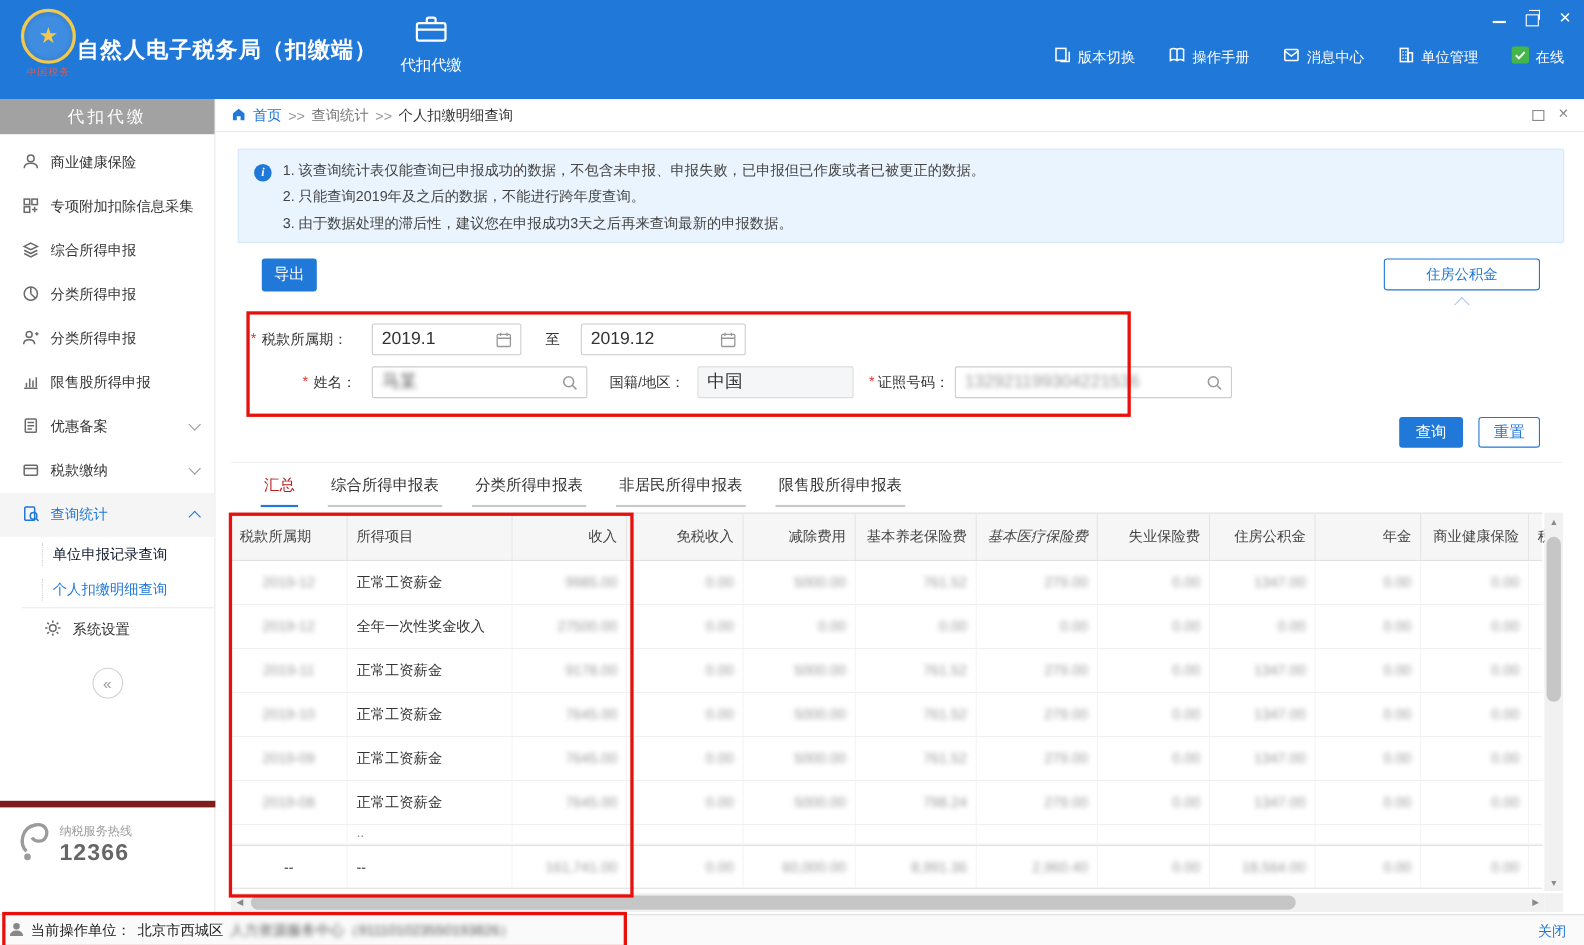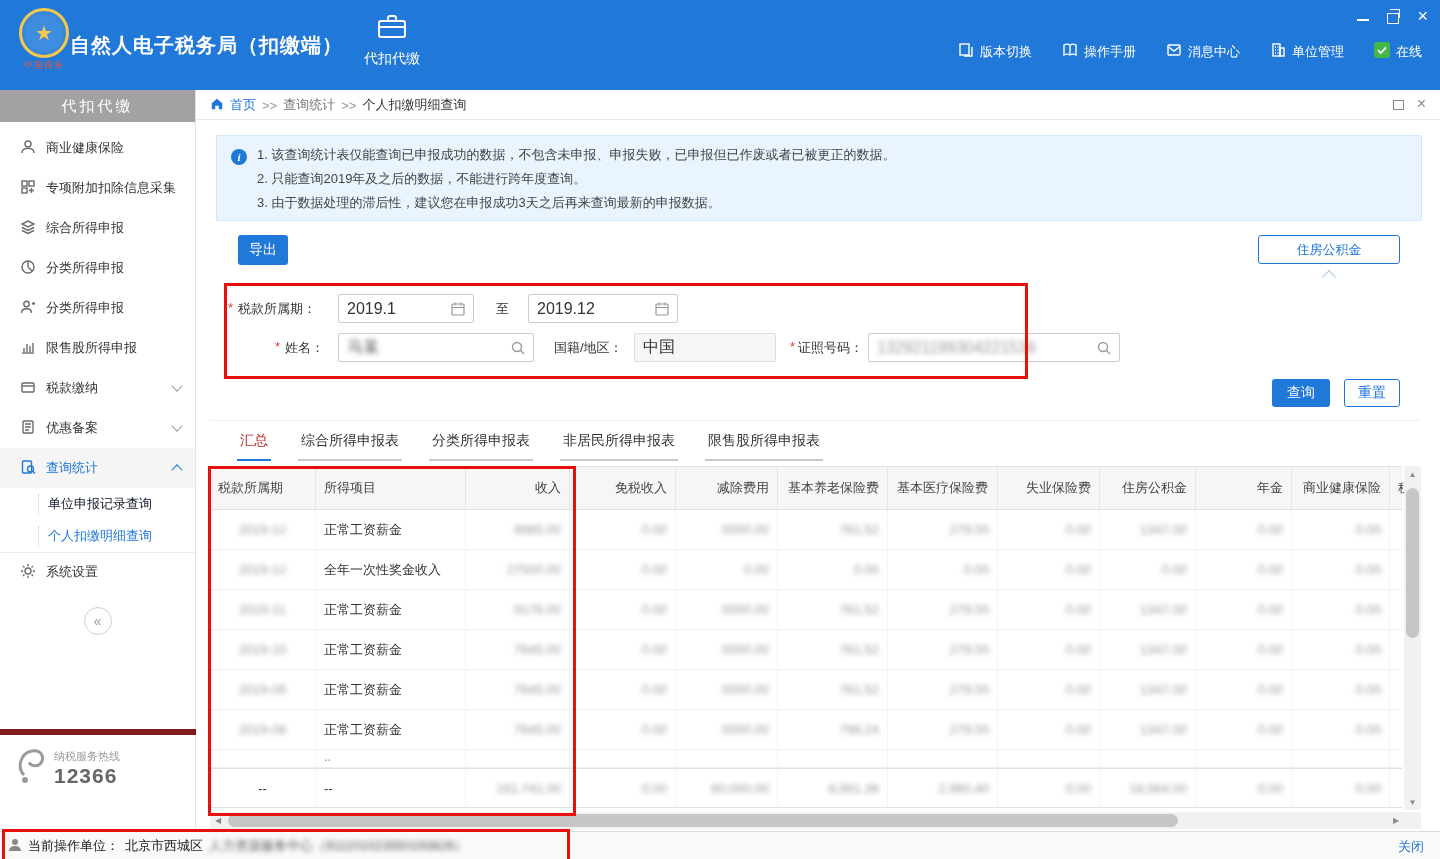--- a/index.html
+++ b/index.html
@@ -35,21 +35,21 @@
   #sidebar-menu{margin-top:6px;}
   .s-item{height:40px;display:flex;align-items:center;padding:0 14px 0 20px;gap:10px;
     font-size:13px;color:#333;cursor:pointer;box-sizing:border-box;}
   .s-item.active{background:#f5f5f5;color:#2078d8;}
   .s-item .s-label{flex:1;white-space:nowrap;overflow:hidden;}
   .s-sub{position:relative;height:32px;display:flex;align-items:center;padding-left:48px;
     font-size:13px;color:#0f172a;cursor:pointer;}
   .s-sub::before{content:'';position:absolute;left:38px;top:6px;bottom:6px;border-left:1px dotted #d0d0d0;}
   .s-sub.active{color:#2078d8;}
   .s-settings{border-top:1px solid #ececec;height:38px;display:flex;align-items:center;
-    padding-left:20px;gap:10px;font-size:13px;color:#333;cursor:pointer;}
+    padding-left:20px;gap:10px;font-size:13px;color:#333;cursor:pointer;margin-left:20px;}
   .chev{display:inline-block;width:7px;height:7px;border-right:1.5px solid #9a9a9a;border-bottom:1.5px solid #9a9a9a;}
   .chev.down{transform:rotate(45deg);margin-top:-4px;}
   .chev.up{transform:rotate(-135deg);border-color:#2078d8;margin-top:4px;}
   #collapse-btn{width:26px;height:26px;border:1px solid #d0d0d0;border-radius:50%;margin:16px auto 0;
     display:flex;align-items:center;justify-content:center;color:#999;font-size:14px;cursor:pointer;}
   #hotline{position:absolute;left:0;bottom:28px;width:196px;border-top:6px solid #7f1d1d;
     padding:10px 0 14px 14px;box-sizing:border-box;display:flex;align-items:center;gap:8px;}
   .hotline-text .hl-label{font-size:11px;color:#9b9b9b;}
   .hotline-text .hl-number{font-size:21px;font-weight:700;color:#666;letter-spacing:1px;}
 
@@ -256,33 +256,33 @@
       <div class="s-item">
         <span><svg width="16" height="16" viewBox="0 0 16 16" fill="none" stroke="#6b6b6b" stroke-width="1.4">
               <path d="M2 14h12"></path>
               <path d="M4 13V9M7 13V5M10 13V7M13 13V4"></path>
             </svg></span>
         <span class="s-label">限售股所得申报</span>
       </div>
 
       <div class="s-item">
         <span><svg width="16" height="16" viewBox="0 0 16 16" fill="none" stroke="#6b6b6b" stroke-width="1.4">
+              <rect x="3" y="2" width="10" height="12" rx="1"></rect>
+              <path d="M5 5h6M5 8h6M5 11h4"></path>
+            </svg></span>
+        <span class="s-label">优惠备案</span>
+        <span class="chev down"></span>
+      </div>
+
+      <div class="s-item">
+        <span><svg width="16" height="16" viewBox="0 0 16 16" fill="none" stroke="#6b6b6b" stroke-width="1.4">
               <rect x="2" y="4" width="12" height="9" rx="1"></rect>
               <path d="M2 7h12"></path>
             </svg></span>
         <span class="s-label">税款缴纳</span>
-        <span class="chev down"></span>
-      </div>
-
-      <div class="s-item">
-        <span><svg width="16" height="16" viewBox="0 0 16 16" fill="none" stroke="#6b6b6b" stroke-width="1.4">
-              <rect x="3" y="2" width="10" height="12" rx="1"></rect>
-              <path d="M5 5h6M5 8h6M5 11h4"></path>
-            </svg></span>
-        <span class="s-label">优惠备案</span>
         <span class="chev down"></span>
       </div>
 
       <div class="s-item active">
         <span><svg width="16" height="16" viewBox="0 0 16 16" fill="none" stroke="#2078d8" stroke-width="1.4">
               <rect x="2.5" y="2" width="9" height="12" rx="1"></rect>
               <circle cx="10.5" cy="10" r="3"></circle>
               <path d="M12.7 12.2L15 14.5"></path>
             </svg></span>
         <span class="s-label">查询统计</span>
@@ -402,21 +402,21 @@
         <span class="tab">限售股所得申报表</span>
       </div>
 
     <div id="table-head">
         <div class="tcell" style="width: 106px; text-align: left;">税款所属期</div>
         <div class="tcell" style="width: 150px; text-align: left;">所得项目</div>
         <div class="tcell" style="width: 104px; text-align: right;">收入</div>
         <div class="tcell" style="width: 106px; text-align: right;">免税收入</div>
         <div class="tcell" style="width: 102px; text-align: right;">减除费用</div>
         <div class="tcell" style="width: 110px; text-align: right;">基本养老保险费</div>
-        <div class="tcell" style="width: 110px; text-align: center;">基本医疗保险费</div>
+        <div class="tcell" style="width: 110px; text-align: right; font-style: italic;">基本医疗保险费</div>
         <div class="tcell" style="width: 102px; text-align: right;">失业保险费</div>
         <div class="tcell" style="width: 96px; text-align: right;">住房公积金</div>
         <div class="tcell" style="width: 96px; text-align: right;">年金</div>
         <div class="tcell" style="width: 98px; text-align: right;">商业健康保险</div>
         <div class="tcell" style="width: 12px; text-align: left;">税</div>
       </div>
     <div id="table-body">
         <div class="trow">
           <div class="tcell" style="width: 106px; text-align: center;"><span class="blurred">2019-12</span></div>
           <div class="tcell" style="width: 150px; text-align: left;"><span>正常工资薪金</span></div>

